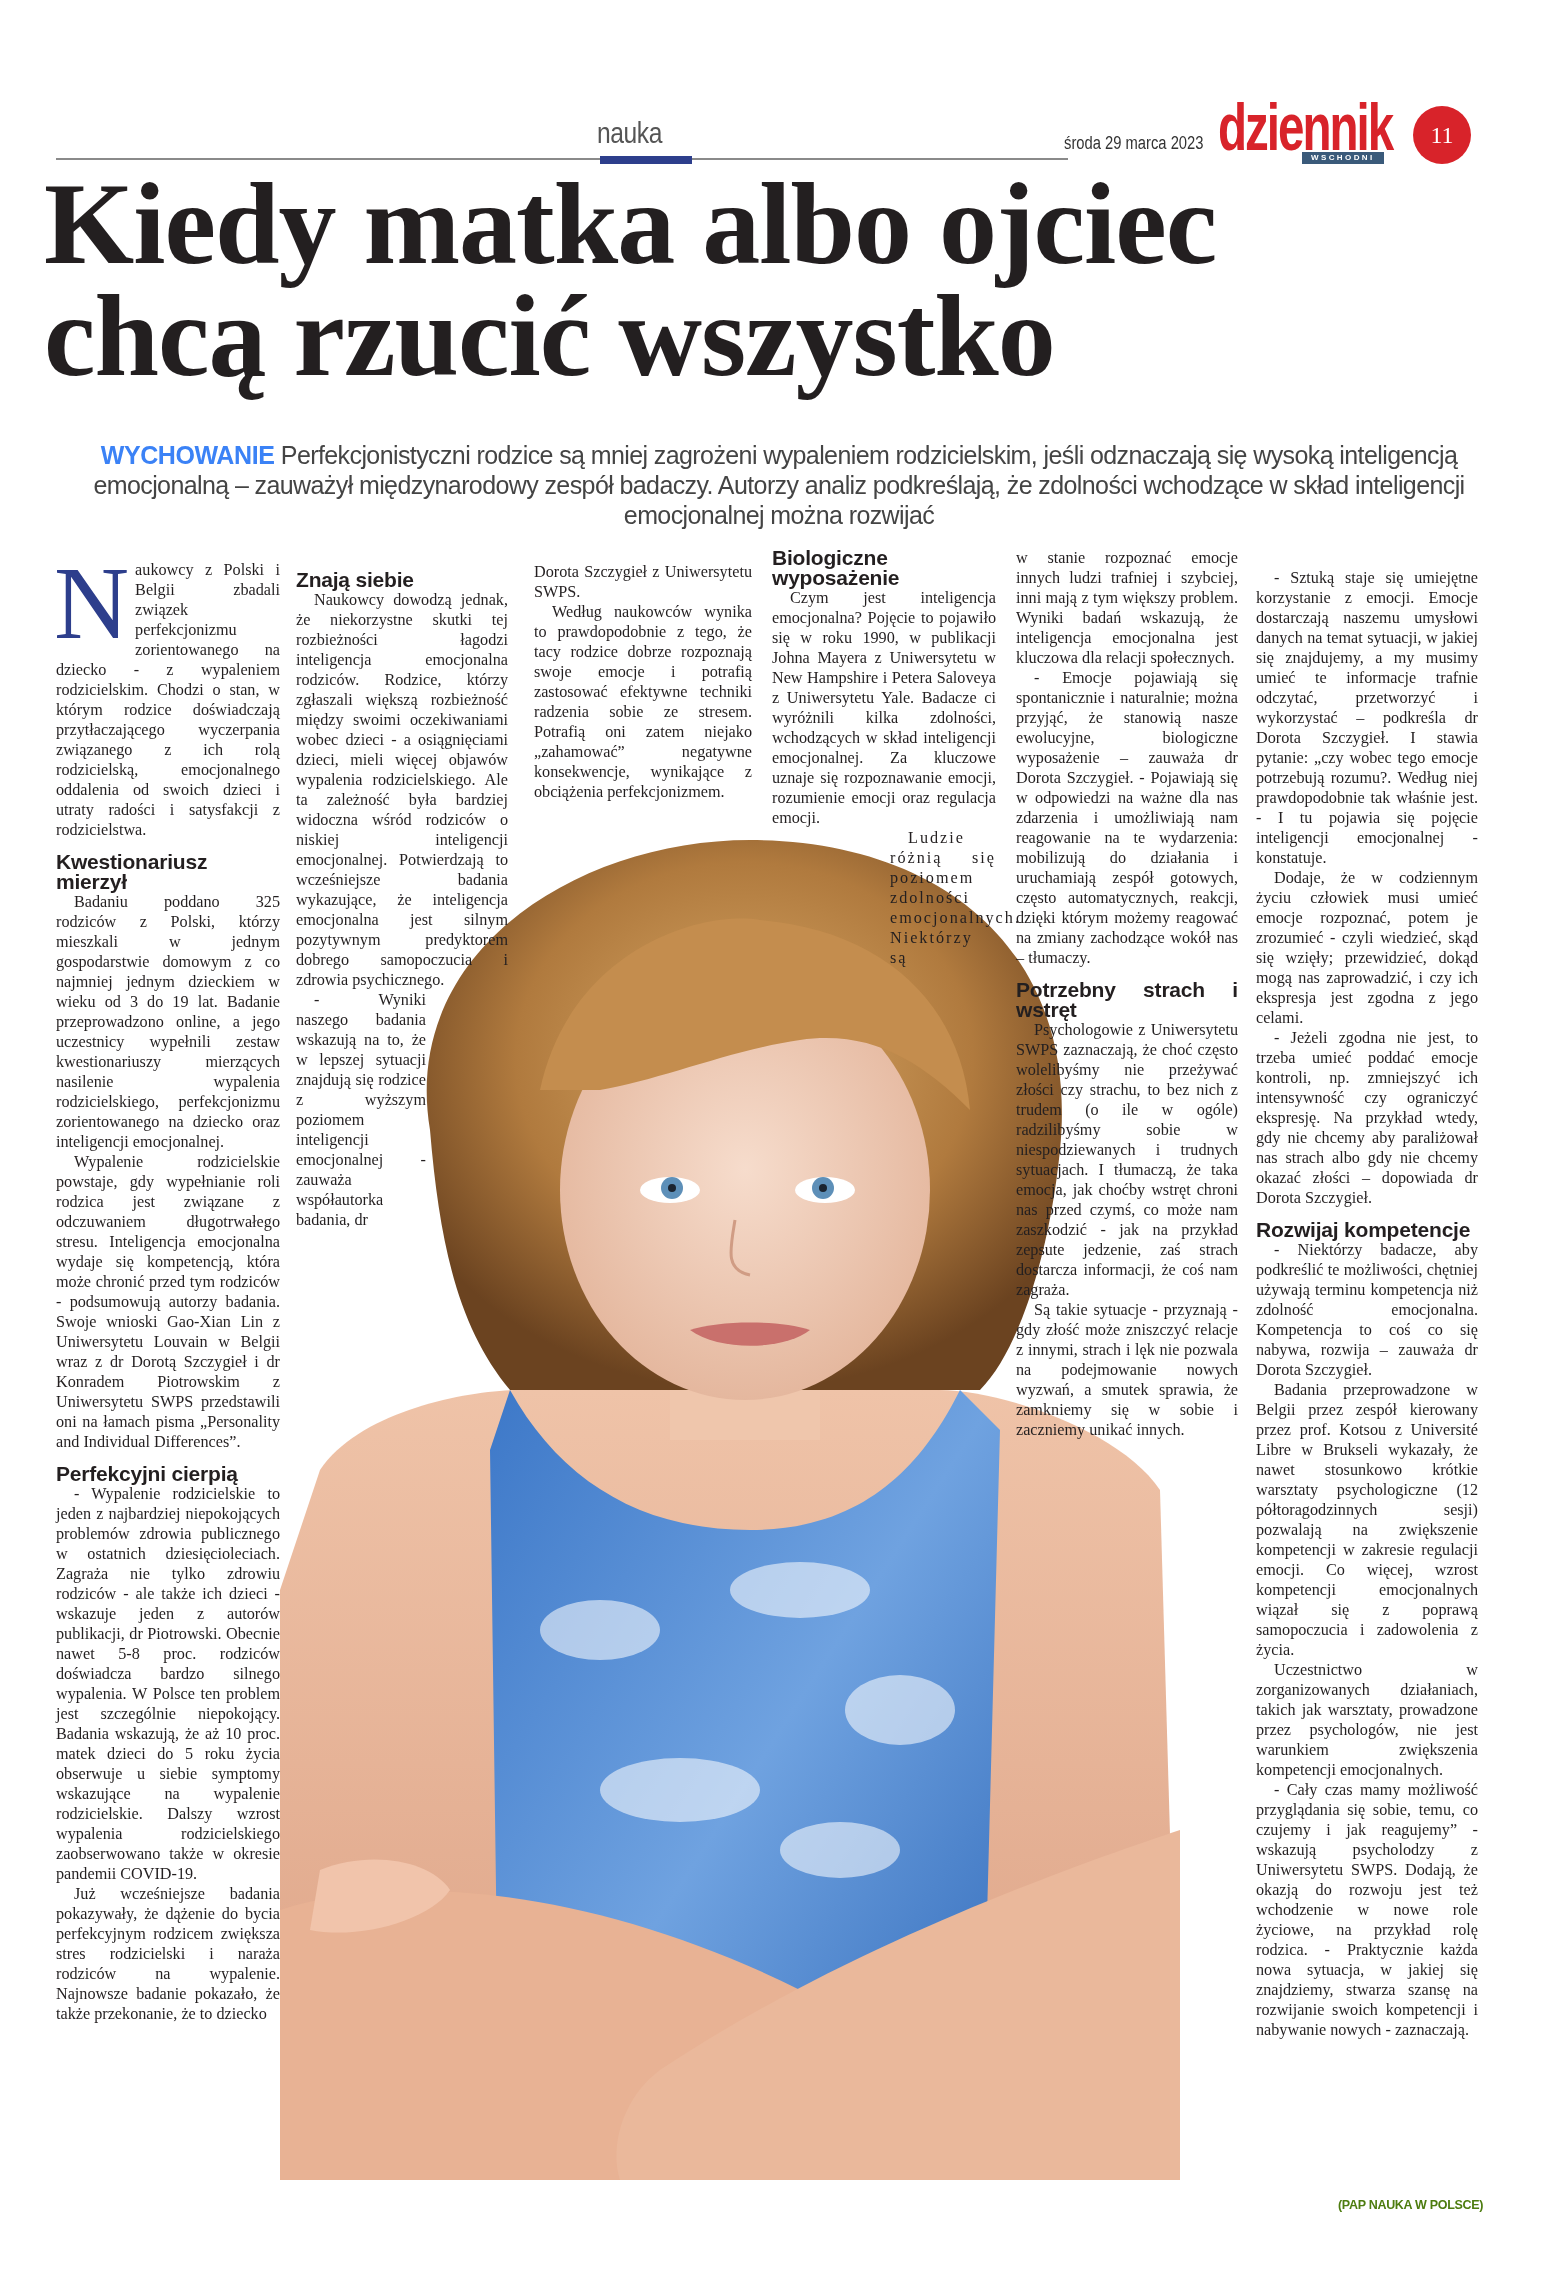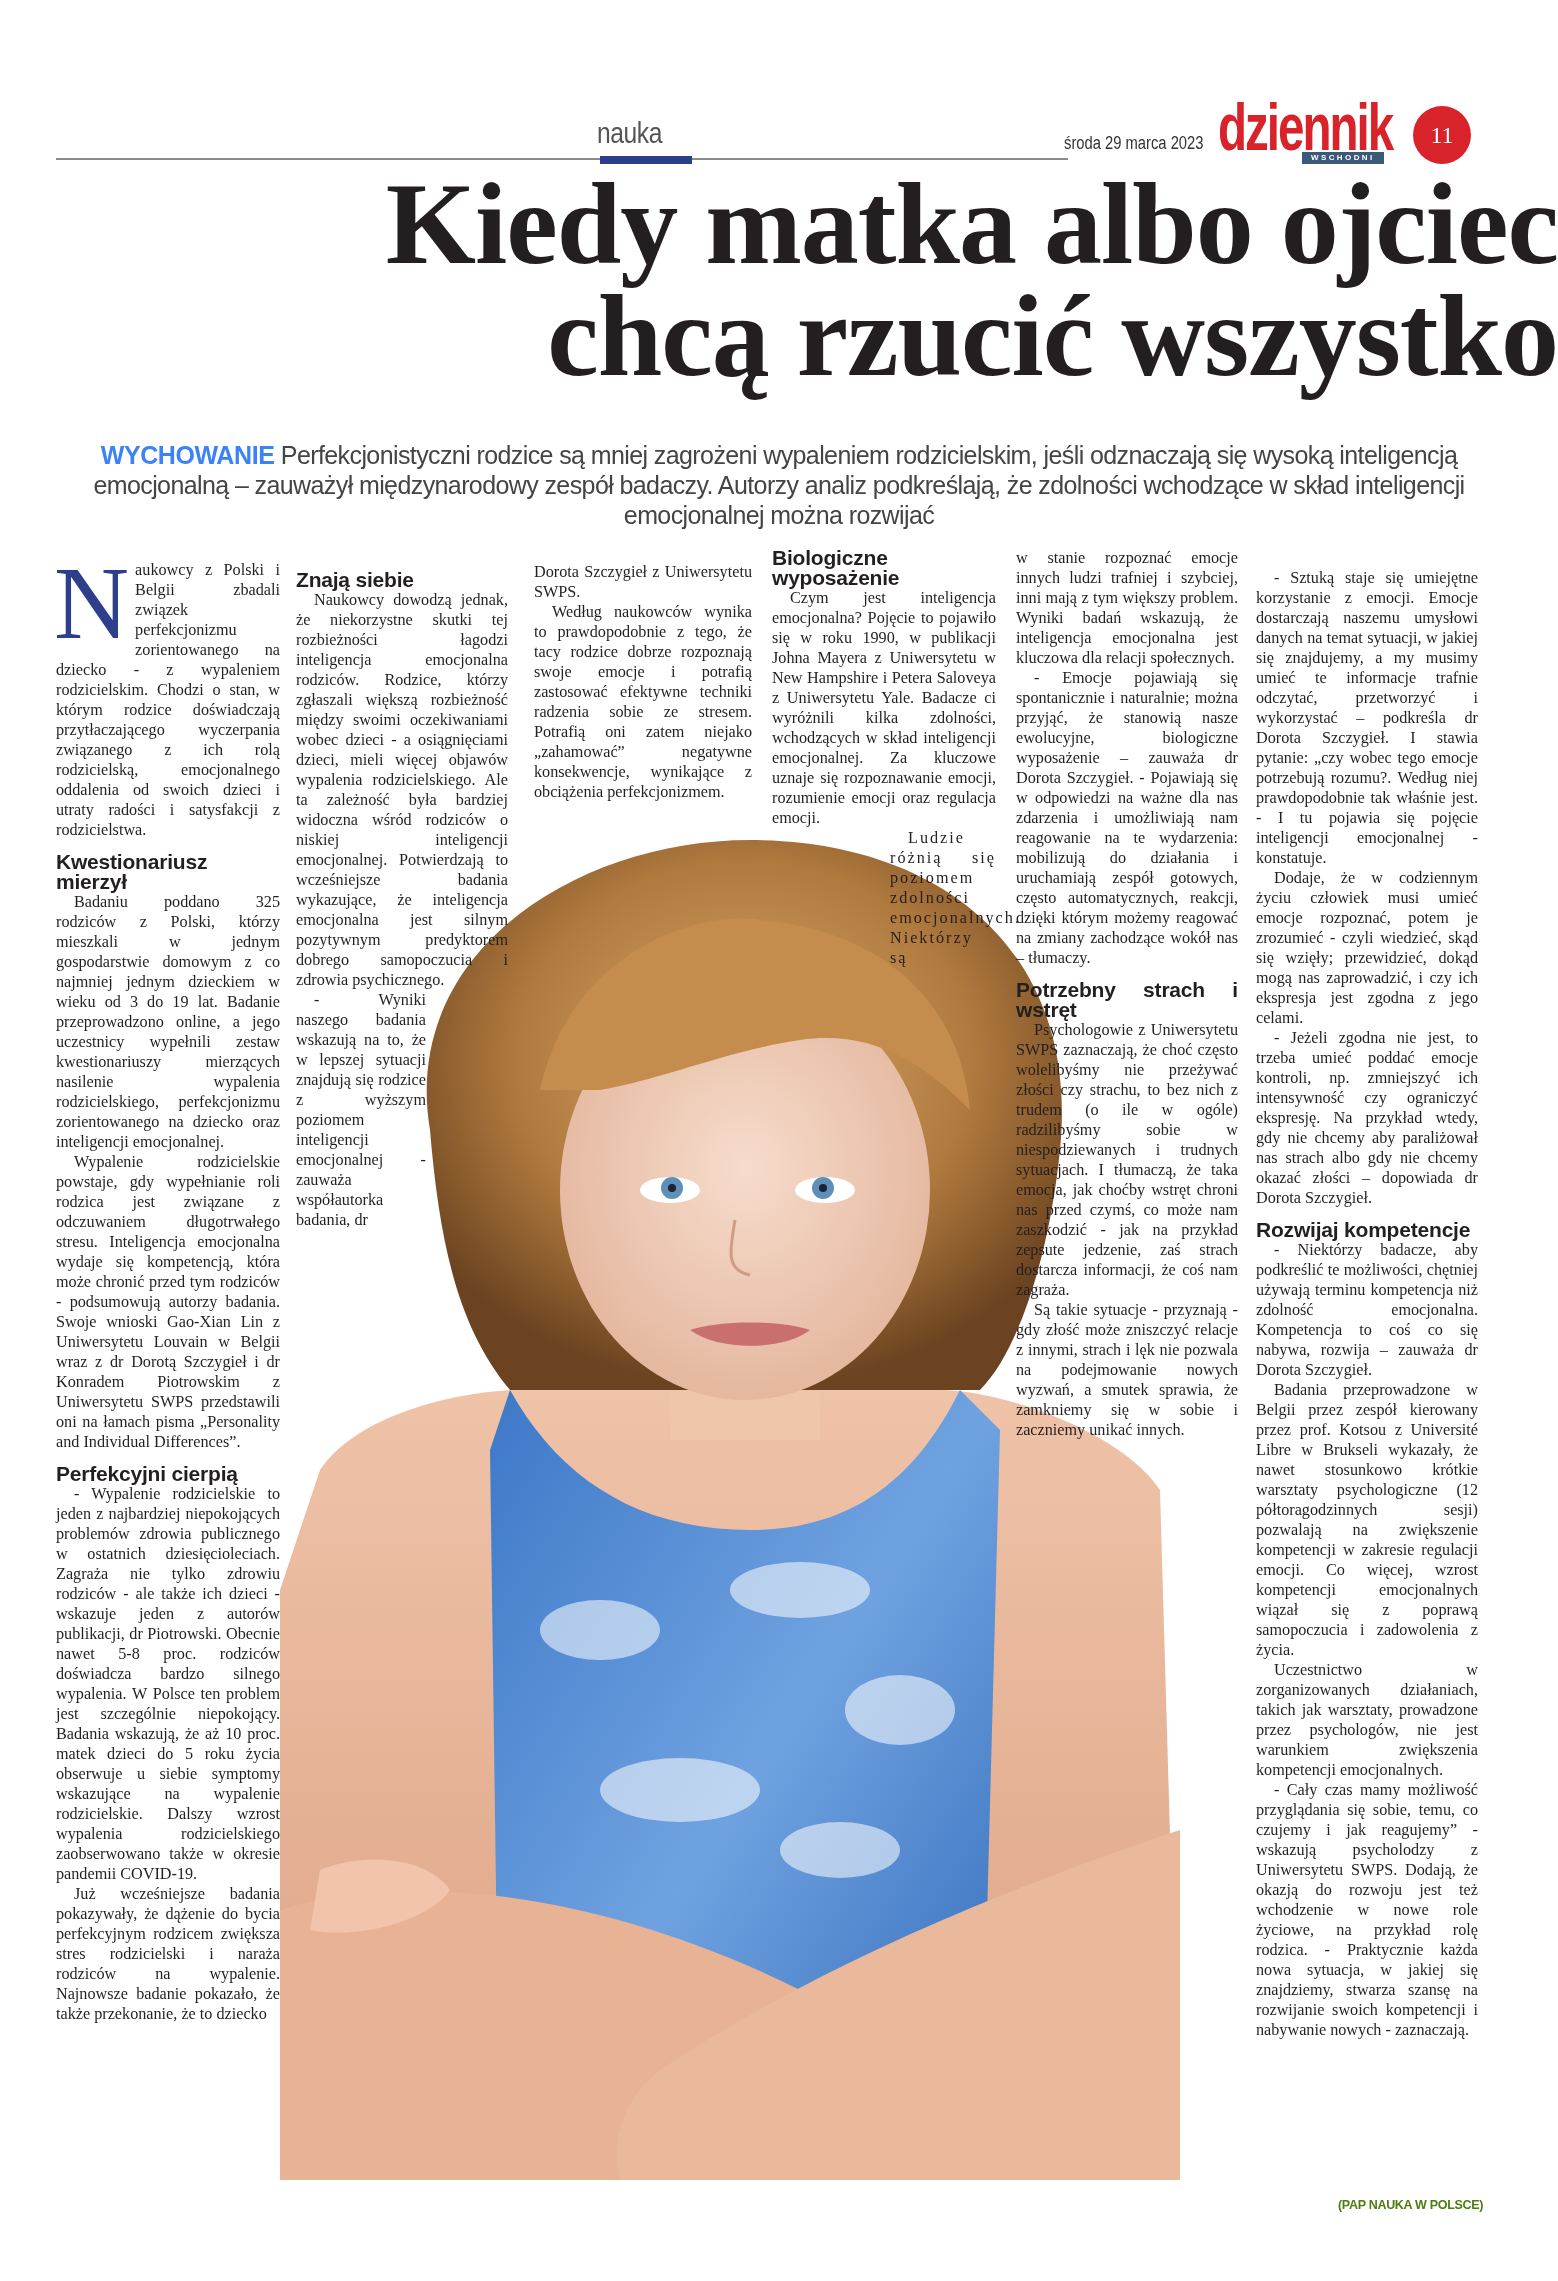--- a/index.html
+++ b/index.html
@@ -11,21 +11,21 @@
   .rule { position: absolute; left: 56px; top: 158px; width: 1012px; height: 2px; background: #8a8a8a; }
   .section-label { position: absolute; left: 597px; top: 116px; font-family: "Liberation Sans", sans-serif; font-size: 30px; color: #555; letter-spacing: -0.5px; transform: scaleX(0.82); transform-origin: left top; }
   .section-bar { position: absolute; left: 600px; top: 156px; width: 92px; height: 8px; background: #2d3e8c; }
   .date { position: absolute; left: 1064px; top: 133px; font-family: "Liberation Sans", sans-serif; font-size: 18px; color: #333; transform: scaleX(0.82); transform-origin: left top; white-space: nowrap; }
   .logo { position: absolute; left: 1218px; top: 104px; width: 175px; height: 62px; }
   .logo-word { position: absolute; left: 0; top: -10px; font-family: "Liberation Sans", sans-serif; font-weight: bold; font-size: 70px; color: #d8232a; letter-spacing: -3px; transform: scaleX(0.68) scaleY(0.95); transform-origin: left top; line-height: 1; }
   .logo-sub { position: absolute; left: 84px; top: 48px; height: 12px; padding: 0 9px; background: #3a5a7a; color: #fff; font-family: "Liberation Sans", sans-serif; font-weight: bold; font-size: 8px; letter-spacing: 2.4px; line-height: 12px; }
   .page-badge { position: absolute; left: 1413px; top: 106px; width: 58px; height: 58px; border-radius: 50%; background: #d8232a; color: #fff; font-family: "Liberation Serif", serif; font-size: 24px; text-align: center; line-height: 58px; }
 
   
-  .headline { position: absolute; left: 0; top: 168px; width: 1558px; text-align: right; font-family: "Liberation Serif", serif; font-weight: bold; font-size: 116px; line-height: 112px; color: #231f20; letter-spacing: -1px; }
+  .headline { position: absolute; left: 0; top: 168px; width: 1558px; text-align: left; font-family: "Liberation Serif", serif; font-weight: bold; font-size: 116px; line-height: 112px; color: #231f20; letter-spacing: -1px; padding-left: 44px; }
   .headline span { display: block; }
   .lead { position: absolute; left: 60px; top: 440px; width: 1438px; text-align: center; font-family: "Liberation Sans", sans-serif; font-size: 25px; line-height: 30px; color: #444; letter-spacing: -0.6px; }
   .lead-kicker { color: #3b82f6; font-weight: bold; letter-spacing: -0.4px; }
 
   
   .col { position: absolute; top: 560px; font-size: 16.2px; line-height: 20px; text-align: justify; hyphens: manual; color: #231f20; }
   .col p { text-indent: 18px; }
   .col p.noindent { text-indent: 0; }
   .col h3 { font-family: Liberation Sans, sans-serif; font-weight: bold; font-size: 21px; line-height: 20px; margin-top: 12px; letter-spacing: -0.2px; }
   .dropcap { float: left; font-family: "Liberation Serif", serif; font-size: 104px; line-height: 78px; color: #2d3e8c; margin: 4px 6px 0 -2px; height: 80px; }

